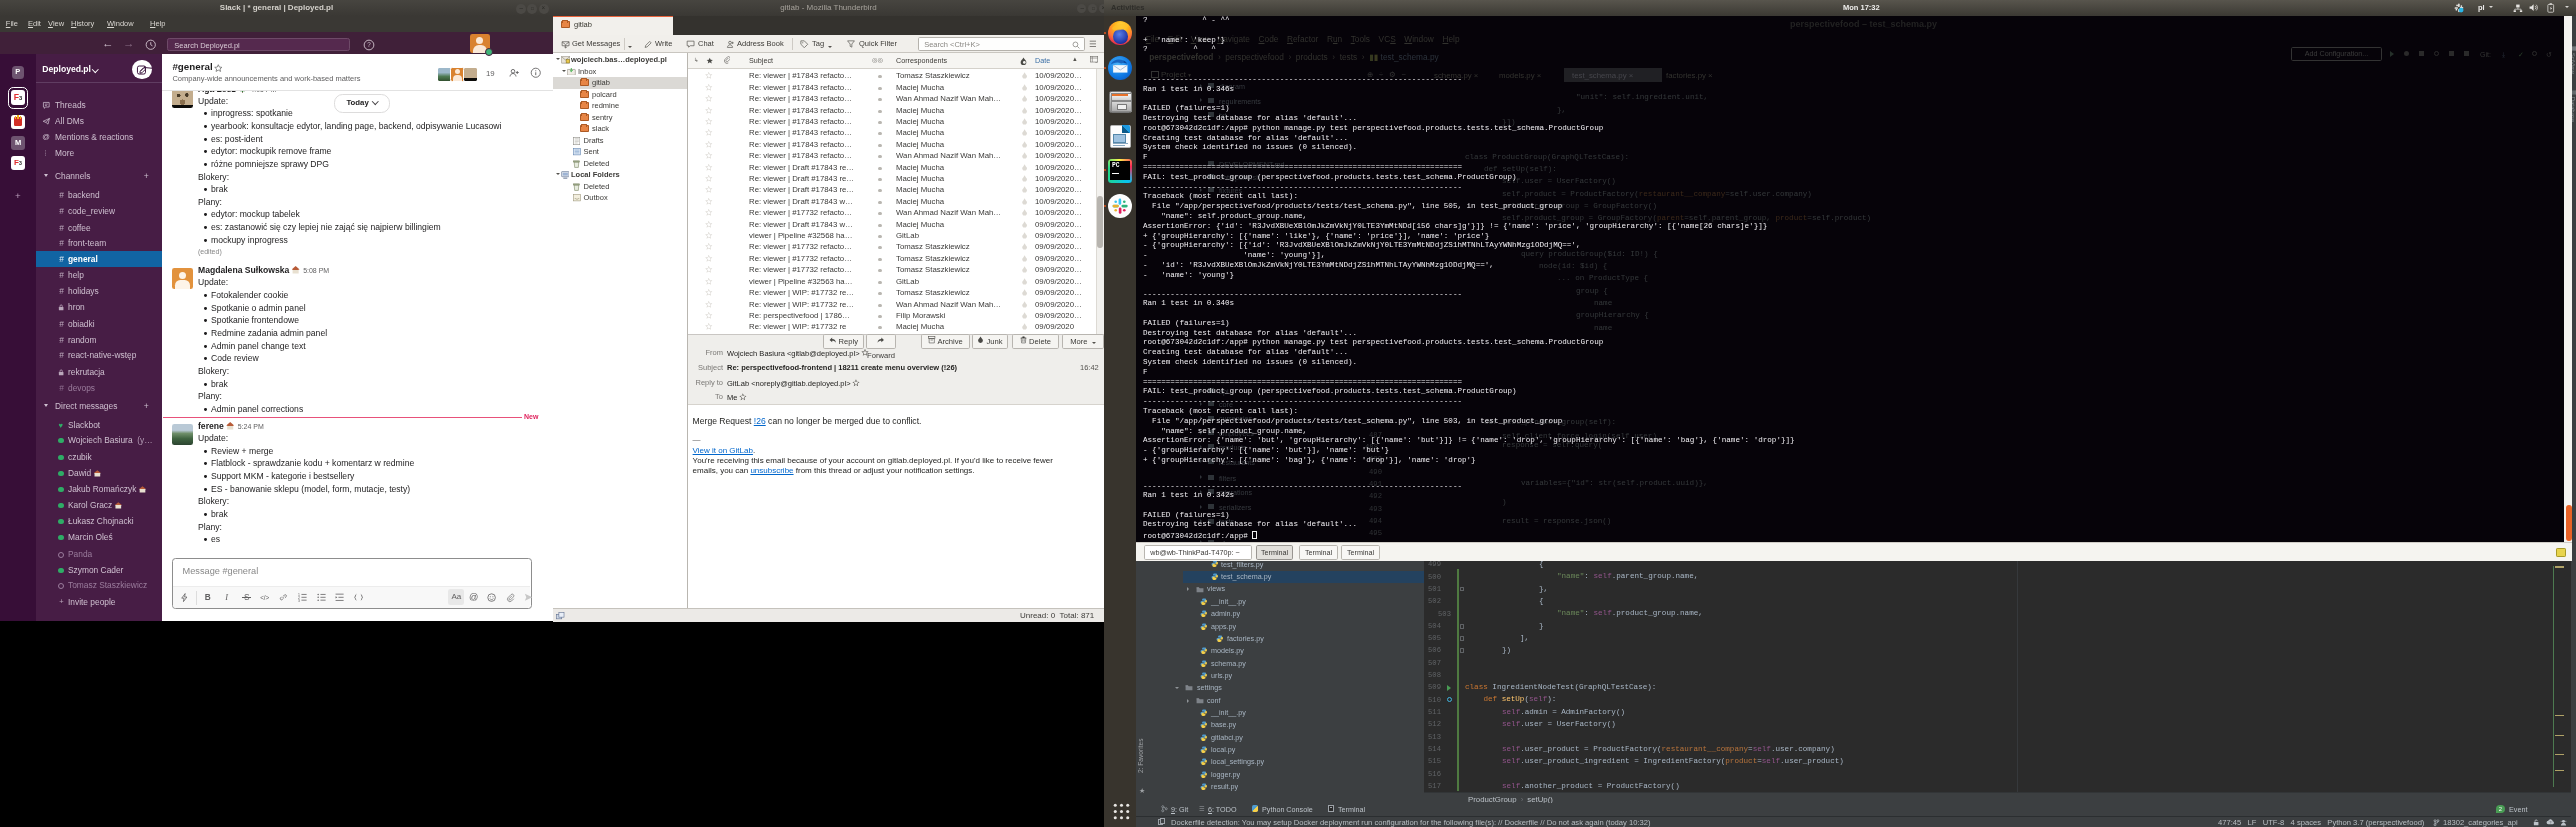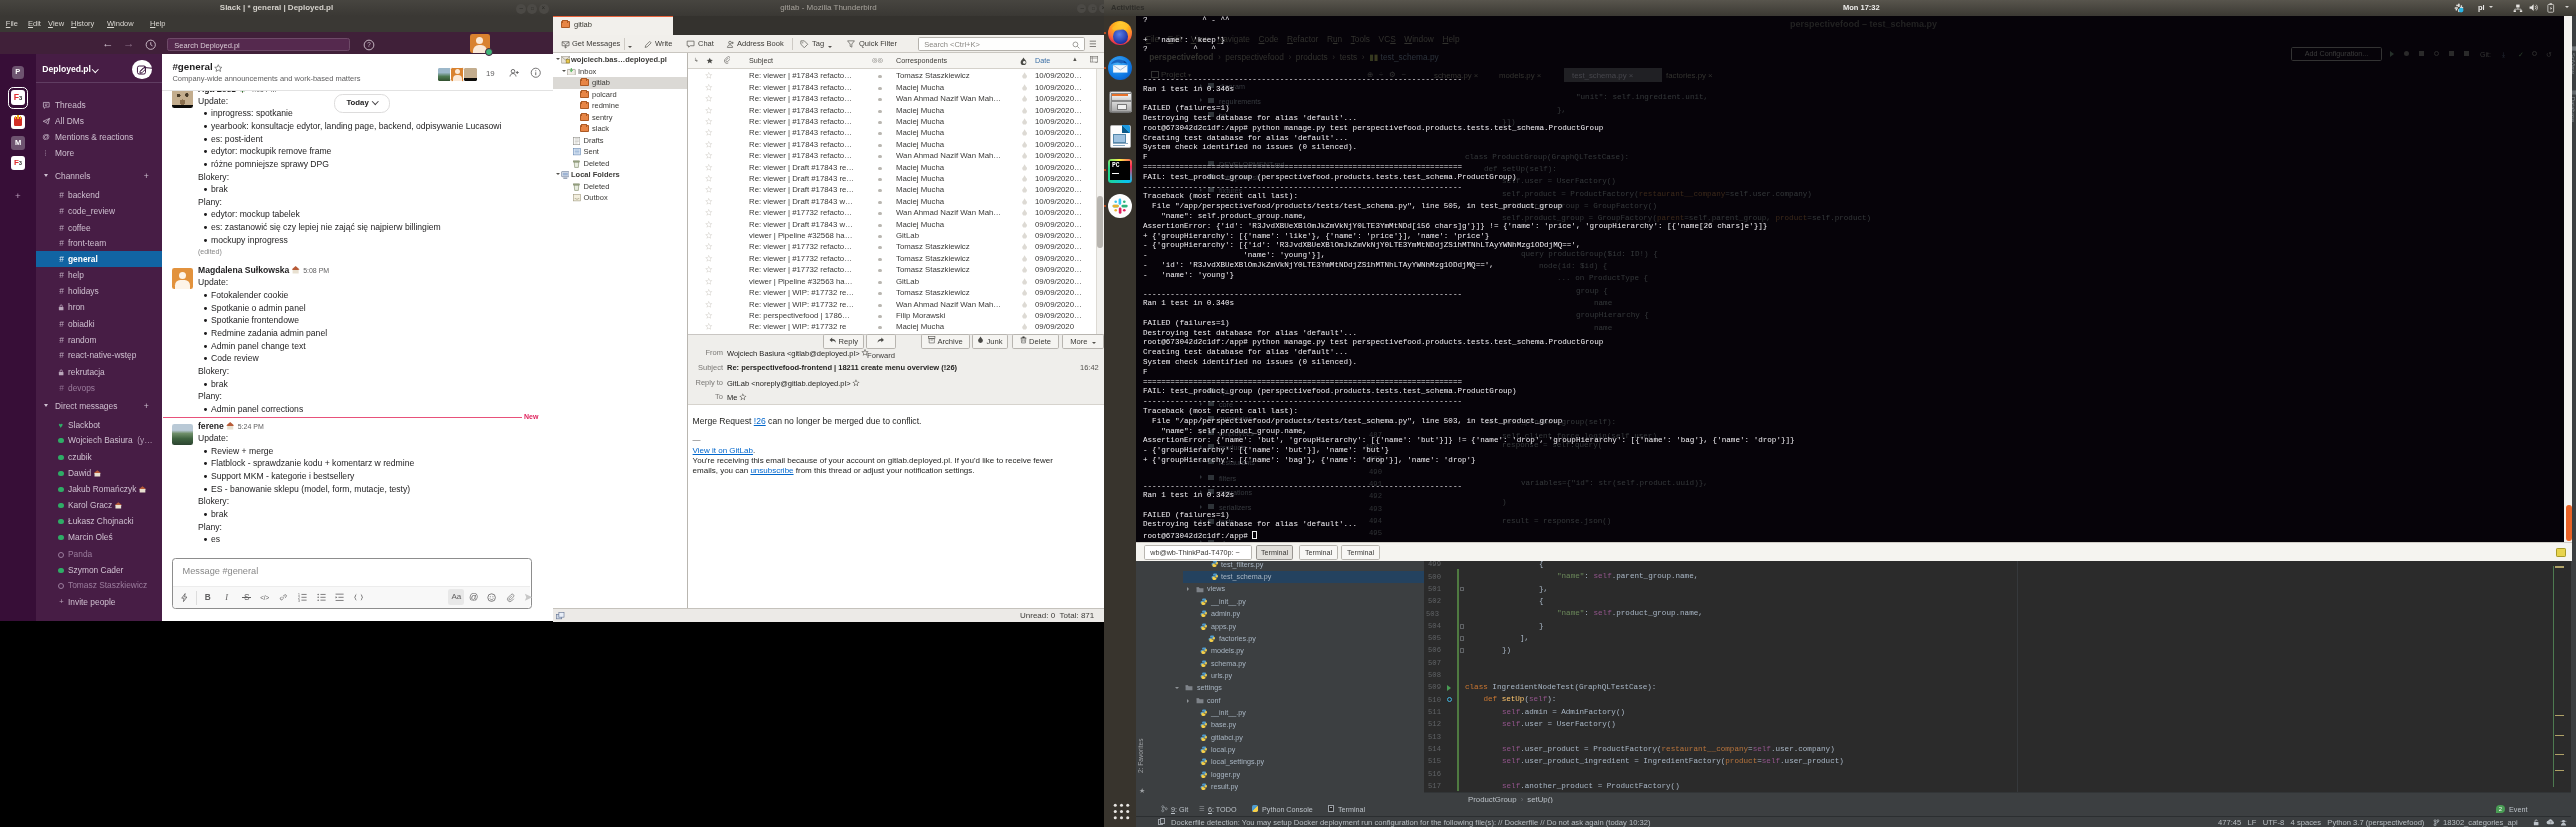--- a/index.html
+++ b/index.html
@@ -959,21 +959,21 @@
           </svg>
           <span style="position:absolute;left:75px;">admin.py</span>
         </div>
         <div class="abs" style="left:0;top:60px;width:288px;height:11.5px;line-height:11.5px;">
           <svg width="7.5" height="7.5" viewBox="0 0 13 13" style="position:absolute;top:1.7px;left:64px;">
             <path d="M6.5 1c-2.6 0-2.9 1.1-2.9 2v1.4h3v.8H2.4C1.3 5.2 1 6.6 1 7.5c0 1 .4 2.3 1.6 2.3h1.2V8.4c0-1 .9-1.9 2-1.9h3c.9 0 1.7-.8 1.7-1.7V3c0-1-.6-2-2-2z" fill="#4e9bcf"></path>
             <path d="M6.5 12c2.6 0 2.9-1.1 2.9-2V8.6h-3v-.8h4.2c1.1 0 1.4-1.4 1.4-2.3 0-1-.4-2.3-1.6-2.3h-1.2v1.4c0 1-.9 1.9-2 1.9h-3c-.9 0-1.7.8-1.7 1.7V10c0 1 .6 2 2 2z" fill="#f6d049"></path>
           </svg>
           <span style="position:absolute;left:75px;">apps.py</span>
         </div>
-        <div class="abs" style="left:8px;top:72px;width:288px;height:11.5px;line-height:11.5px;">
+        <div class="abs" style="left:16px;top:72px;width:288px;height:11.5px;line-height:11.5px;">
           <svg width="7.5" height="7.5" viewBox="0 0 13 13" style="position:absolute;top:1.7px;left:64px;">
             <path d="M6.5 1c-2.6 0-2.9 1.1-2.9 2v1.4h3v.8H2.4C1.3 5.2 1 6.6 1 7.5c0 1 .4 2.3 1.6 2.3h1.2V8.4c0-1 .9-1.9 2-1.9h3c.9 0 1.7-.8 1.7-1.7V3c0-1-.6-2-2-2z" fill="#4e9bcf"></path>
             <path d="M6.5 12c2.6 0 2.9-1.1 2.9-2V8.6h-3v-.8h4.2c1.1 0 1.4-1.4 1.4-2.3 0-1-.4-2.3-1.6-2.3h-1.2v1.4c0 1-.9 1.9-2 1.9h-3c-.9 0-1.7.8-1.7 1.7V10c0 1 .6 2 2 2z" fill="#f6d049"></path>
           </svg>
           <span style="position:absolute;left:75px;">factories.py</span>
         </div>
         <div class="abs" style="left:0;top:84px;width:288px;height:11.5px;line-height:11.5px;">
           <svg width="7.5" height="7.5" viewBox="0 0 13 13" style="position:absolute;top:1.7px;left:64px;">
             <path d="M6.5 1c-2.6 0-2.9 1.1-2.9 2v1.4h3v.8H2.4C1.3 5.2 1 6.6 1 7.5c0 1 .4 2.3 1.6 2.3h1.2V8.4c0-1 .9-1.9 2-1.9h3c.9 0 1.7-.8 1.7-1.7V3c0-1-.6-2-2-2z" fill="#4e9bcf"></path>
             <path d="M6.5 12c2.6 0 2.9-1.1 2.9-2V8.6h-3v-.8h4.2c1.1 0 1.4-1.4 1.4-2.3 0-1-.4-2.3-1.6-2.3h-1.2v1.4c0 1-.9 1.9-2 1.9h-3c-.9 0-1.7.8-1.7 1.7V10c0 1 .6 2 2 2z" fill="#f6d049"></path>
@@ -1059,21 +1059,21 @@
           </svg>
           <span style="position:absolute;left:75px;">result.py</span>
         </div>
       </div>
 
     <div id="gutter" class="abs mono" style="left:288px;top:0;width:41px;height:231px;font-size:7.2px;color:#606366;">
         <div style="position:absolute;left:0;top:-0.7px;width:17px;text-align:right;">499</div>
         <div style="position:absolute;left:0;top:11.6px;width:17px;text-align:right;">500</div>
         <div style="position:absolute;left:0;top:24px;width:17px;text-align:right;">501</div>
         <div style="position:absolute;left:0;top:36px;width:17px;text-align:right;">502</div>
-        <div style="position:absolute;left:0;top:49px;width:17px;text-align:center;">503</div>
+        <div style="position:absolute;left:0;top:49px;width:17px;text-align:center;padding-left:12px;">503</div>
         <div style="position:absolute;left:0;top:61px;width:17px;text-align:right;">504</div>
         <div style="position:absolute;left:0;top:73px;width:17px;text-align:right;">505</div>
         <div style="position:absolute;left:0;top:85px;width:17px;text-align:right;">506</div>
         <div style="position:absolute;left:0;top:98px;width:17px;text-align:right;">507</div>
         <div style="position:absolute;left:0;top:110px;width:17px;text-align:right;">508</div>
         <div style="position:absolute;left:0;top:122px;width:17px;text-align:right;">509</div>
         <div style="position:absolute;left:0;top:135px;width:17px;text-align:right;">510</div>
         <div style="position:absolute;left:0;top:147px;width:17px;text-align:right;">511</div>
         <div style="position:absolute;left:0;top:159px;width:17px;text-align:right;">512</div>
         <div style="position:absolute;left:0;top:172px;width:17px;text-align:right;">513</div>

